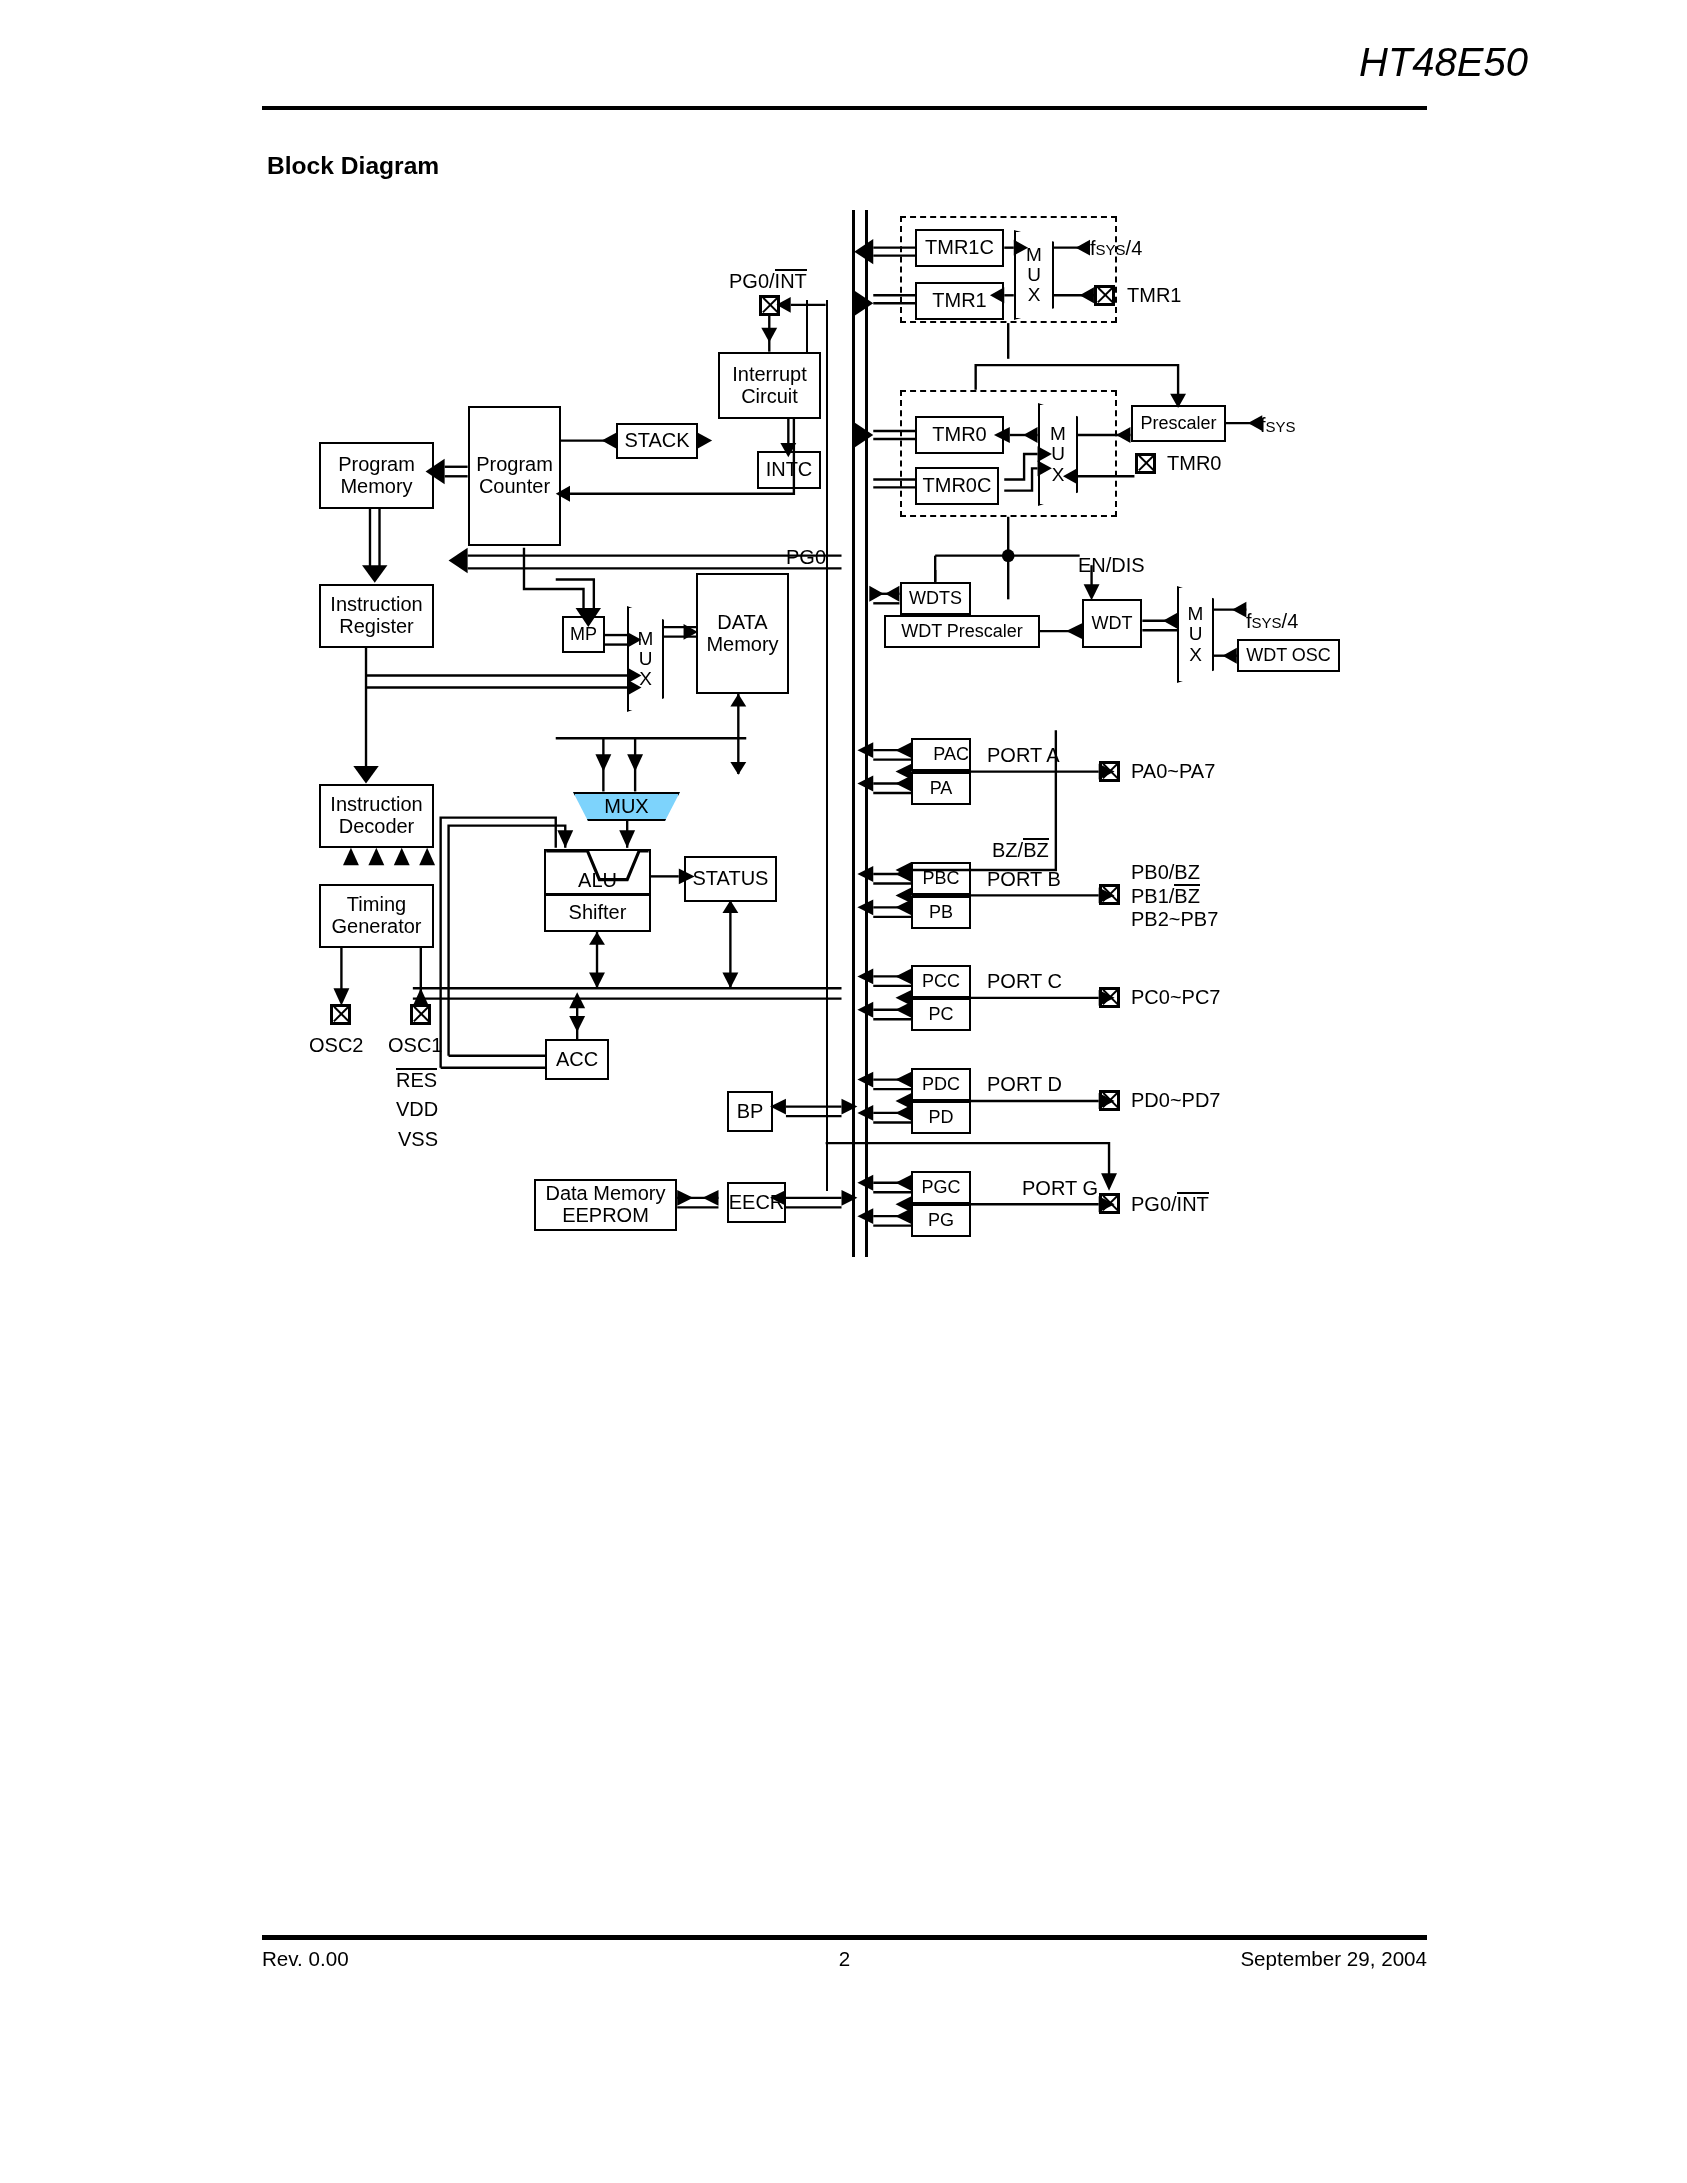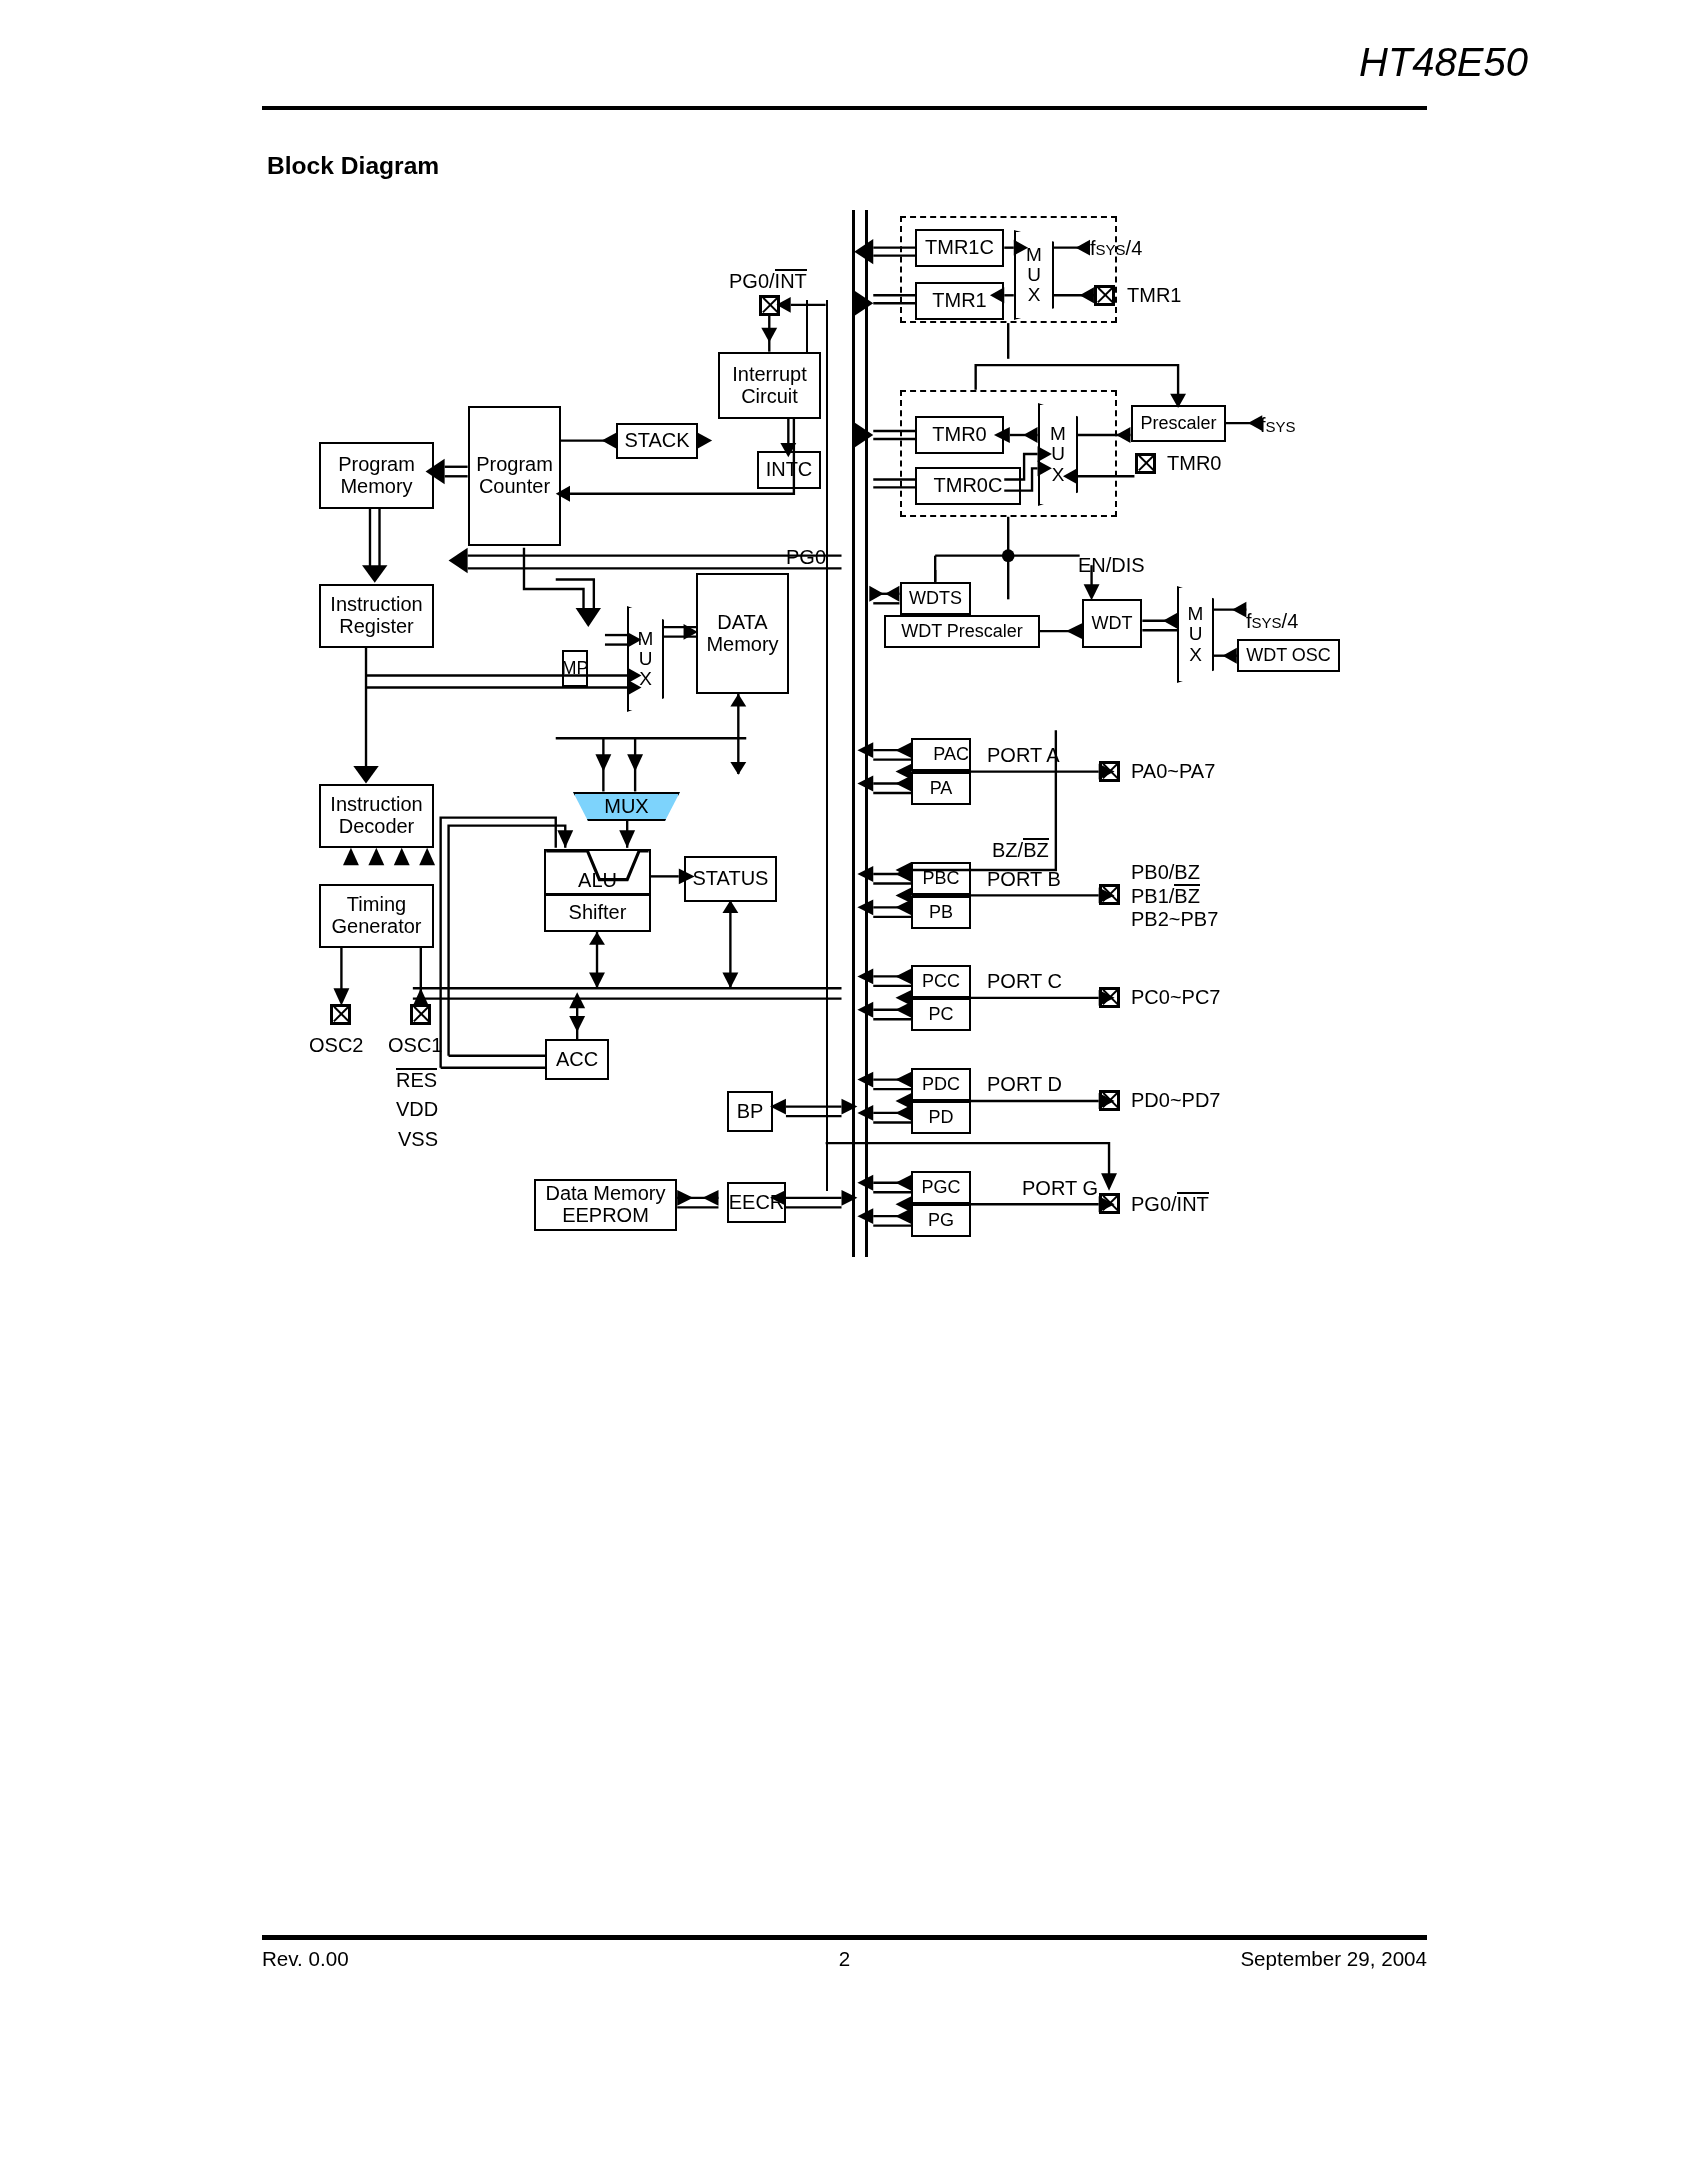--- a/index.html
+++ b/index.html
@@ -109,21 +109,21 @@
   <div class="blk" style="left:468px;top:406px;width:93px;height:140px;">
       <span>Program<br>Counter</span>
     </div>
   <div class="blk" style="left:616px;top:423px;width:82px;height:36px;">
       <span>STACK</span>
     </div>
 
   <div class="blk" style="left:319px;top:584px;width:115px;height:64px;">
       <span>Instruction<br>Register</span>
     </div>
-  <div class="blk small" style="left:562px;top:616px;width:26px;height:37px;margin-top:34px;">
+  <div class="blk small" style="left:562px;top:616px;width:43px;height:37px;">
       <span>MP</span>
     </div>
   <div class="mux-v" style="left:627px;top:606px;width:37px;height:106px;">
     <div class="mux-v-in">
         <div class="mux-letters">M<br>U<br>X</div>
       </div>
   </div>
   <div class="blk" style="left:696px;top:573px;width:93px;height:121px;">
       <span>DATA<br>Memory</span>
     </div>
@@ -169,21 +169,21 @@
   <div class="blk" style="left:534px;top:1179px;width:143px;height:52px;">
       <span>Data Memory<br>EEPROM</span>
     </div>
   <div class="blk" style="left:727px;top:1182px;width:59px;height:41px;">
       <span>EECR</span>
     </div>
 
   <div class="blk" style="left:915px;top:416px;width:89px;height:38px;">
       <span>TMR0</span>
     </div>
-  <div class="blk" style="left:915px;top:467px;width:106px;height:38px;">
+  <div class="blk" style="left:915px;top:467px;width:84px;height:38px;">
       <span>TMR0C</span>
     </div>
   <div class="mux-v" style="left:1038px;top:403px;width:40px;height:103px;">
     <div class="mux-v-in">
         <div class="mux-letters">M<br>U<br>X</div>
       </div>
   </div>
   <div class="blk small" style="left:1131px;top:405px;width:95px;height:37px;">
       <span>Prescaler</span>
     </div>

